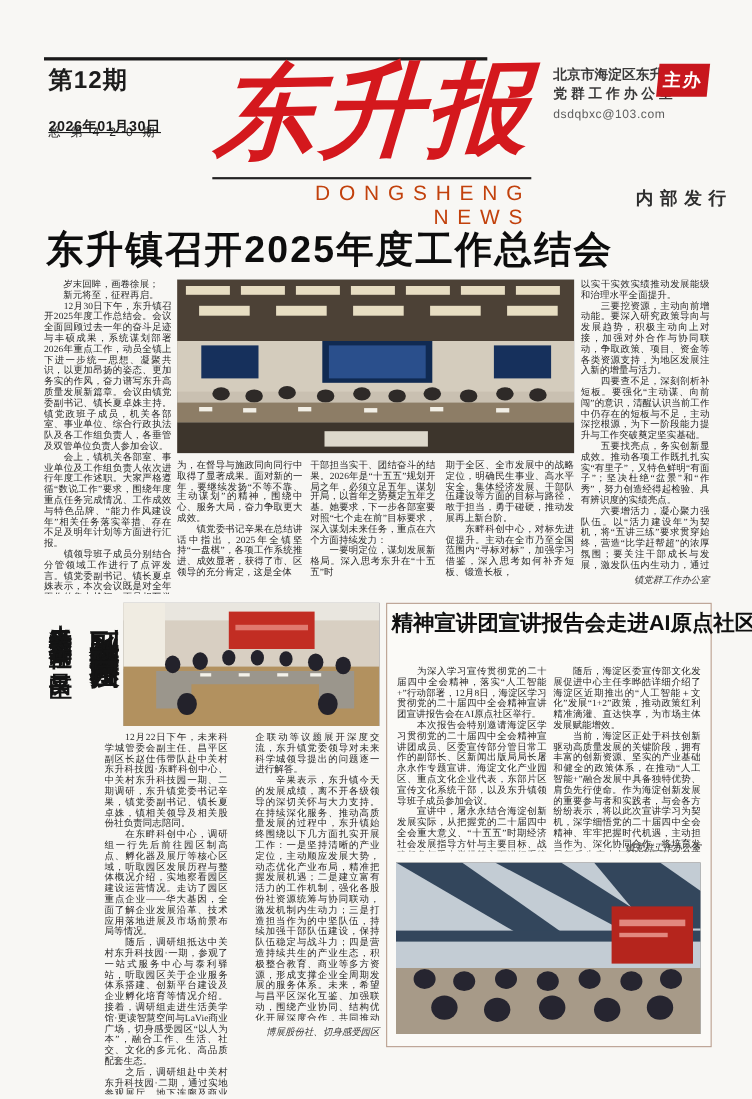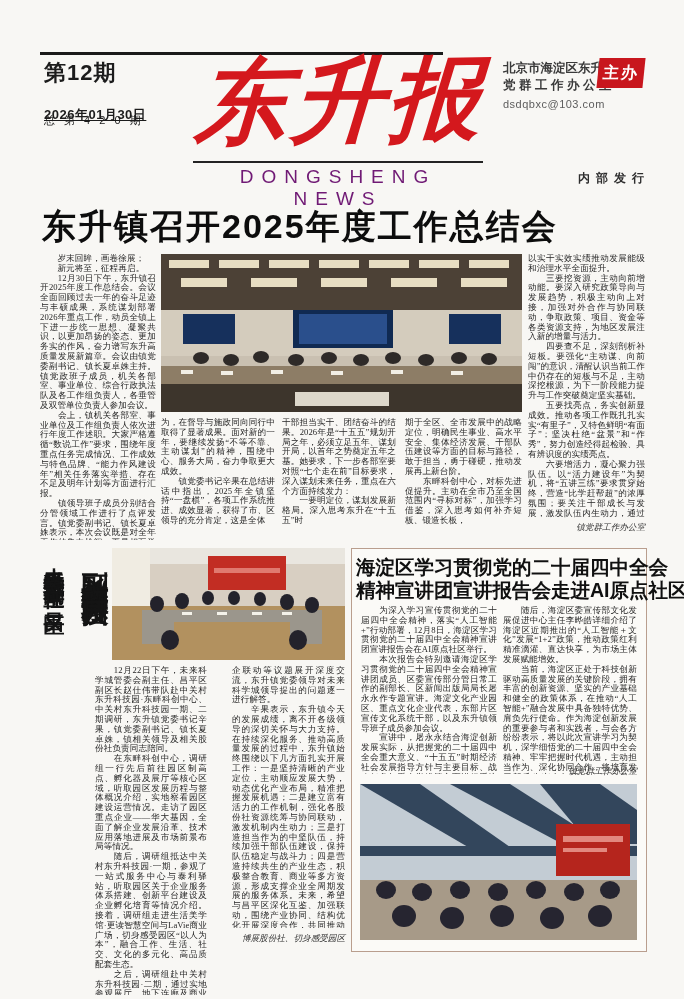--- a/index.html
+++ b/index.html
@@ -19,34 +19,34 @@
   .issue-date{left:44px;top:106px;font-family:"Liberation Sans","DejaVu Sans",sans-serif;font-weight:700;font-size:13px;letter-spacing:.5px;text-decoration:underline;}
   .paper-title{
     left:185px;top:42px;width:310px;height:118px;
     font-size:92px;line-height:118px;text-align:center;
     color:#d4181d;font-weight:700;font-style:italic;
     transform:skewX(-4deg) rotate(-1deg);
     letter-spacing:4px;white-space:nowrap;
   }
   .title-rule{left:193px;top:161px;width:290px;height:2px;background:#232323;}
   .paper-title-en{
-    left:193px;top:166px;width:290px;text-align:center;
+    left:193px;top:166px;width:290px;text-align:right;
     font-family:"Liberation Sans","DejaVu Sans",sans-serif;
-    font-size:19px;letter-spacing:8px;color:#701a75;font-weight:400;
+    font-size:19px;letter-spacing:8px;color:#c2410c;font-weight:400;
   }
   .organizer{left:503px;top:60px;width:128px;font-family:"Liberation Sans","DejaVu Sans",sans-serif;font-weight:700;font-size:12.5px;line-height:17px;color:#3a3a3a;}
   .organizer .l2{letter-spacing:3.5px;}
   .badge{
     left:598px;top:58px;width:46px;height:30px;background:#c8161d;color:#fff;
     font-family:"Liberation Sans","DejaVu Sans",sans-serif;font-weight:700;font-size:16px;
     display:flex;align-items:center;justify-content:center;letter-spacing:2px;
     transform:skewX(-6deg);
   }
   .email{left:503px;top:98px;width:128px;font-family:"Liberation Sans","DejaVu Sans",sans-serif;font-size:11px;color:#5d5d5d;letter-spacing:.5px;}
-  .distribution{left:566px;top:170px;font-size:12px;font-weight:700;letter-spacing:6px;color:#2e2e2e;font-family:"Liberation Sans","DejaVu Sans",sans-serif;padding-left:12px;}
+  .distribution{left:566px;top:170px;font-size:16px;font-weight:700;letter-spacing:6px;color:#2e2e2e;font-family:"Liberation Sans","DejaVu Sans",sans-serif;padding-left:12px;}
 
   
   .headline1{
     left:42px;top:204px;width:605px;text-align:left;
     font-family:"Liberation Sans","DejaVu Sans",sans-serif;
     font-size:34px;font-weight:700;letter-spacing:2px;color:#0d0d0d;white-space:nowrap;
   }
   .bodycol{
     font-size:8.6px;line-height:9.8px;letter-spacing:.1px;
     text-align:justify;white-space:pre-wrap;overflow:hidden;color:#262626;
@@ -209,21 +209,20 @@
 　　随后，调研组抵达中关村东升科技园·一期，参观了一站式服务中心与泰利驿站，听取园区关于企业服务体系搭建、创新平台建设及企业孵化培育等情况介绍。接着，调研组走进生活美学馆·更读智慧空间与LaVie商业广场，切身感受园区“以人为本”，融合工作、生活、社交、文化的多元化、高品质配套生态。
 　　之后，调研组赴中关村东升科技园·二期，通过实地参观展厅、地下连廊及商业街区，进一步了解园区在整体规划、运营理念、发展路径以及功能配套等方面的系统性布局与实践成效。
 　　座谈会上，博展股份社党委书记、董事长王小东、塔院股份社党委副书记张宝珠分别对中关村东升科技园·一期、二期、中关村东升科技园·东畔科创中心的建设运营情况进行汇报。随后，一行人就招商引资、产业布局、校</div>
   <div class="abs bodycol colB">企联动等议题展开深度交流，东升镇党委领导对未来科学城领导提出的问题逐一进行解答。
 　　辛果表示，东升镇今天的发展成绩，离不开各级领导的深切关怀与大力支持。在持续深化服务、推动高质量发展的过程中，东升镇始终围绕以下几方面扎实开展工作：一是坚持清晰的产业定位，主动顺应发展大势，动态优化产业布局，精准把握发展机遇；二是建立富有活力的工作机制，强化各股份社资源统筹与协同联动，激发机制内生动力；三是打造担当作为的中坚队伍，持续加强干部队伍建设，保持队伍稳定与战斗力；四是营造持续共生的产业生态，积极整合教育、商业等多方资源，形成支撑企业全周期发展的服务体系。未来，希望与昌平区深化互鉴、加强联动，围绕产业协同、结构优化开展深度合作，共同推动区域融合发展。
 　　赵仕伟表示，此次调研搭建了未来科学城与海淀东升镇面对面沟通交流平台，促进了发展理念和务实经验的分享。在下一步的发展中，未来科学城将精准对接区域发展战略与新兴机遇，构建资源集聚与协同机制，充分发挥人才优势与多元主体的联动效能，通过细化、人性化服务增强企业与人才的归属感与凝聚力，持续激发区域创新活力。未来，与东升镇建立常态化交流平台，推动优势互补与融合发展，携手共建协同创新共同体。</div>
   <div class="abs sig sig2">博展股份社、切身感受园区</div>
 
   <div class="abs lecture-box"></div>
   <div class="abs headline3">
-    <div>海淀区学习贯彻党的二十届四中全会</div>
     <div>精神宣讲团宣讲报告会走进AI原点社区</div>
   </div>
   <div class="abs bodycol colL">　　为深入学习宣传贯彻党的二十届四中全会精神，落实“人工智能+”行动部署，12月8日，海淀区学习贯彻党的二十届四中全会精神宣讲团宣讲报告会在AI原点社区举行。
 　　本次报告会特别邀请海淀区学习贯彻党的二十届四中全会精神宣讲团成员、区委宣传部分管日常工作的副部长、区新闻出版局局长屠永永作专题宣讲。海淀文化产业园区、重点文化企业代表，东部片区宣传文化系统干部，以及东升镇领导班子成员参加会议。
 　　宣讲中，屠永永结合海淀创新发展实际，从把握党的二十届四中全会重大意义、“十五五”时期经济社会发展指导方针与主要目标、战略任务与重大举措等方面进行系统解读。重点围绕高水平科技自立自强、文化强区建设等内容展开深入阐释，为与会人员送上了一堂兼具理论深度与实践指导性的精彩报告。</div>
   <div class="abs bodycol colR">　　随后，海淀区委宣传部文化发展促进中心主任李晔皓详细介绍了海淀区近期推出的“人工智能＋文化”发展“1+2”政策，推动政策红利精准滴灌、直达快享，为市场主体发展赋能增效。
 　　当前，海淀区正处于科技创新驱动高质量发展的关键阶段，拥有丰富的创新资源、坚实的产业基础和健全的政策体系，在推动“人工智能+”融合发展中具备独特优势、肩负先行使命。作为海淀创新发展的重要参与者和实践者，与会各方纷纷表示，将以此次宣讲学习为契机，深学细悟党的二十届四中全会精神、牢牢把握时代机遇，主动担当作为、深化协同合作，将培育发展新质生产力与区域实际紧密结合，推动各项部署从规划走向实践、把举措落地为成果，真正把政策红利、创新活力转化为发展实效，以实干实绩为海淀现代化建设添新续力。</div>
   <div class="abs sig sig3">镇党群工作办公室</div>
 
   <div class="abs photo-frame photo3">

